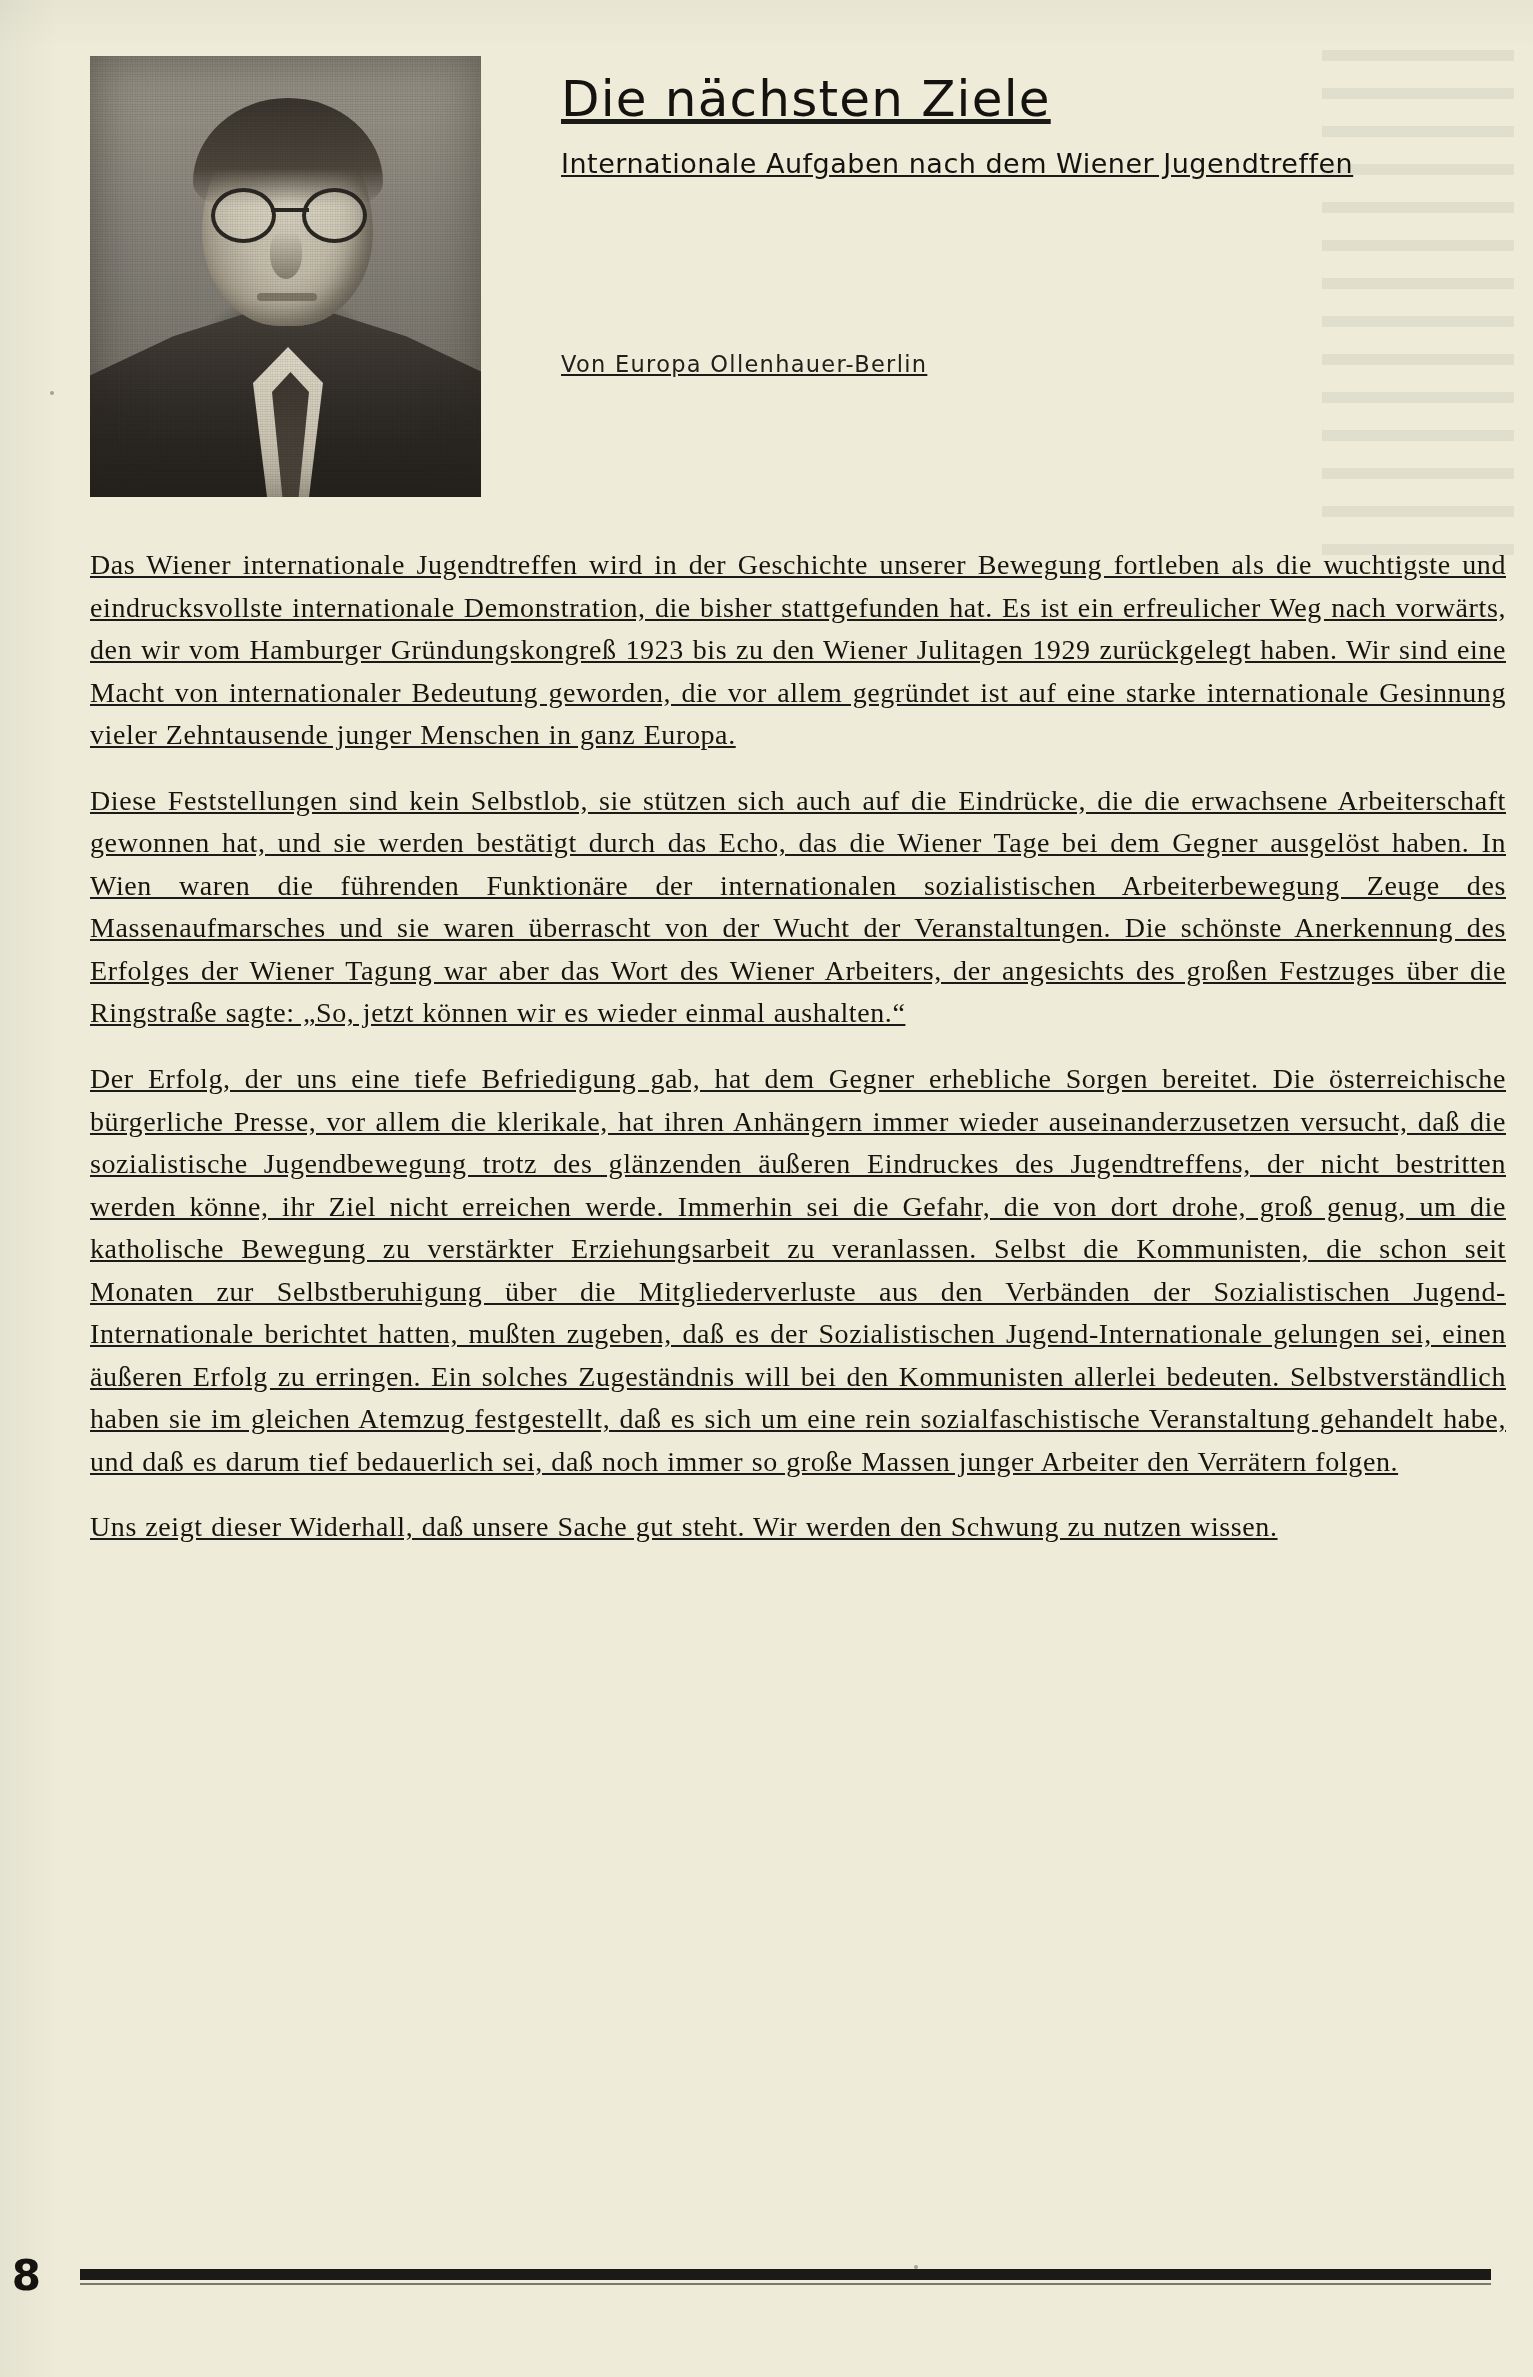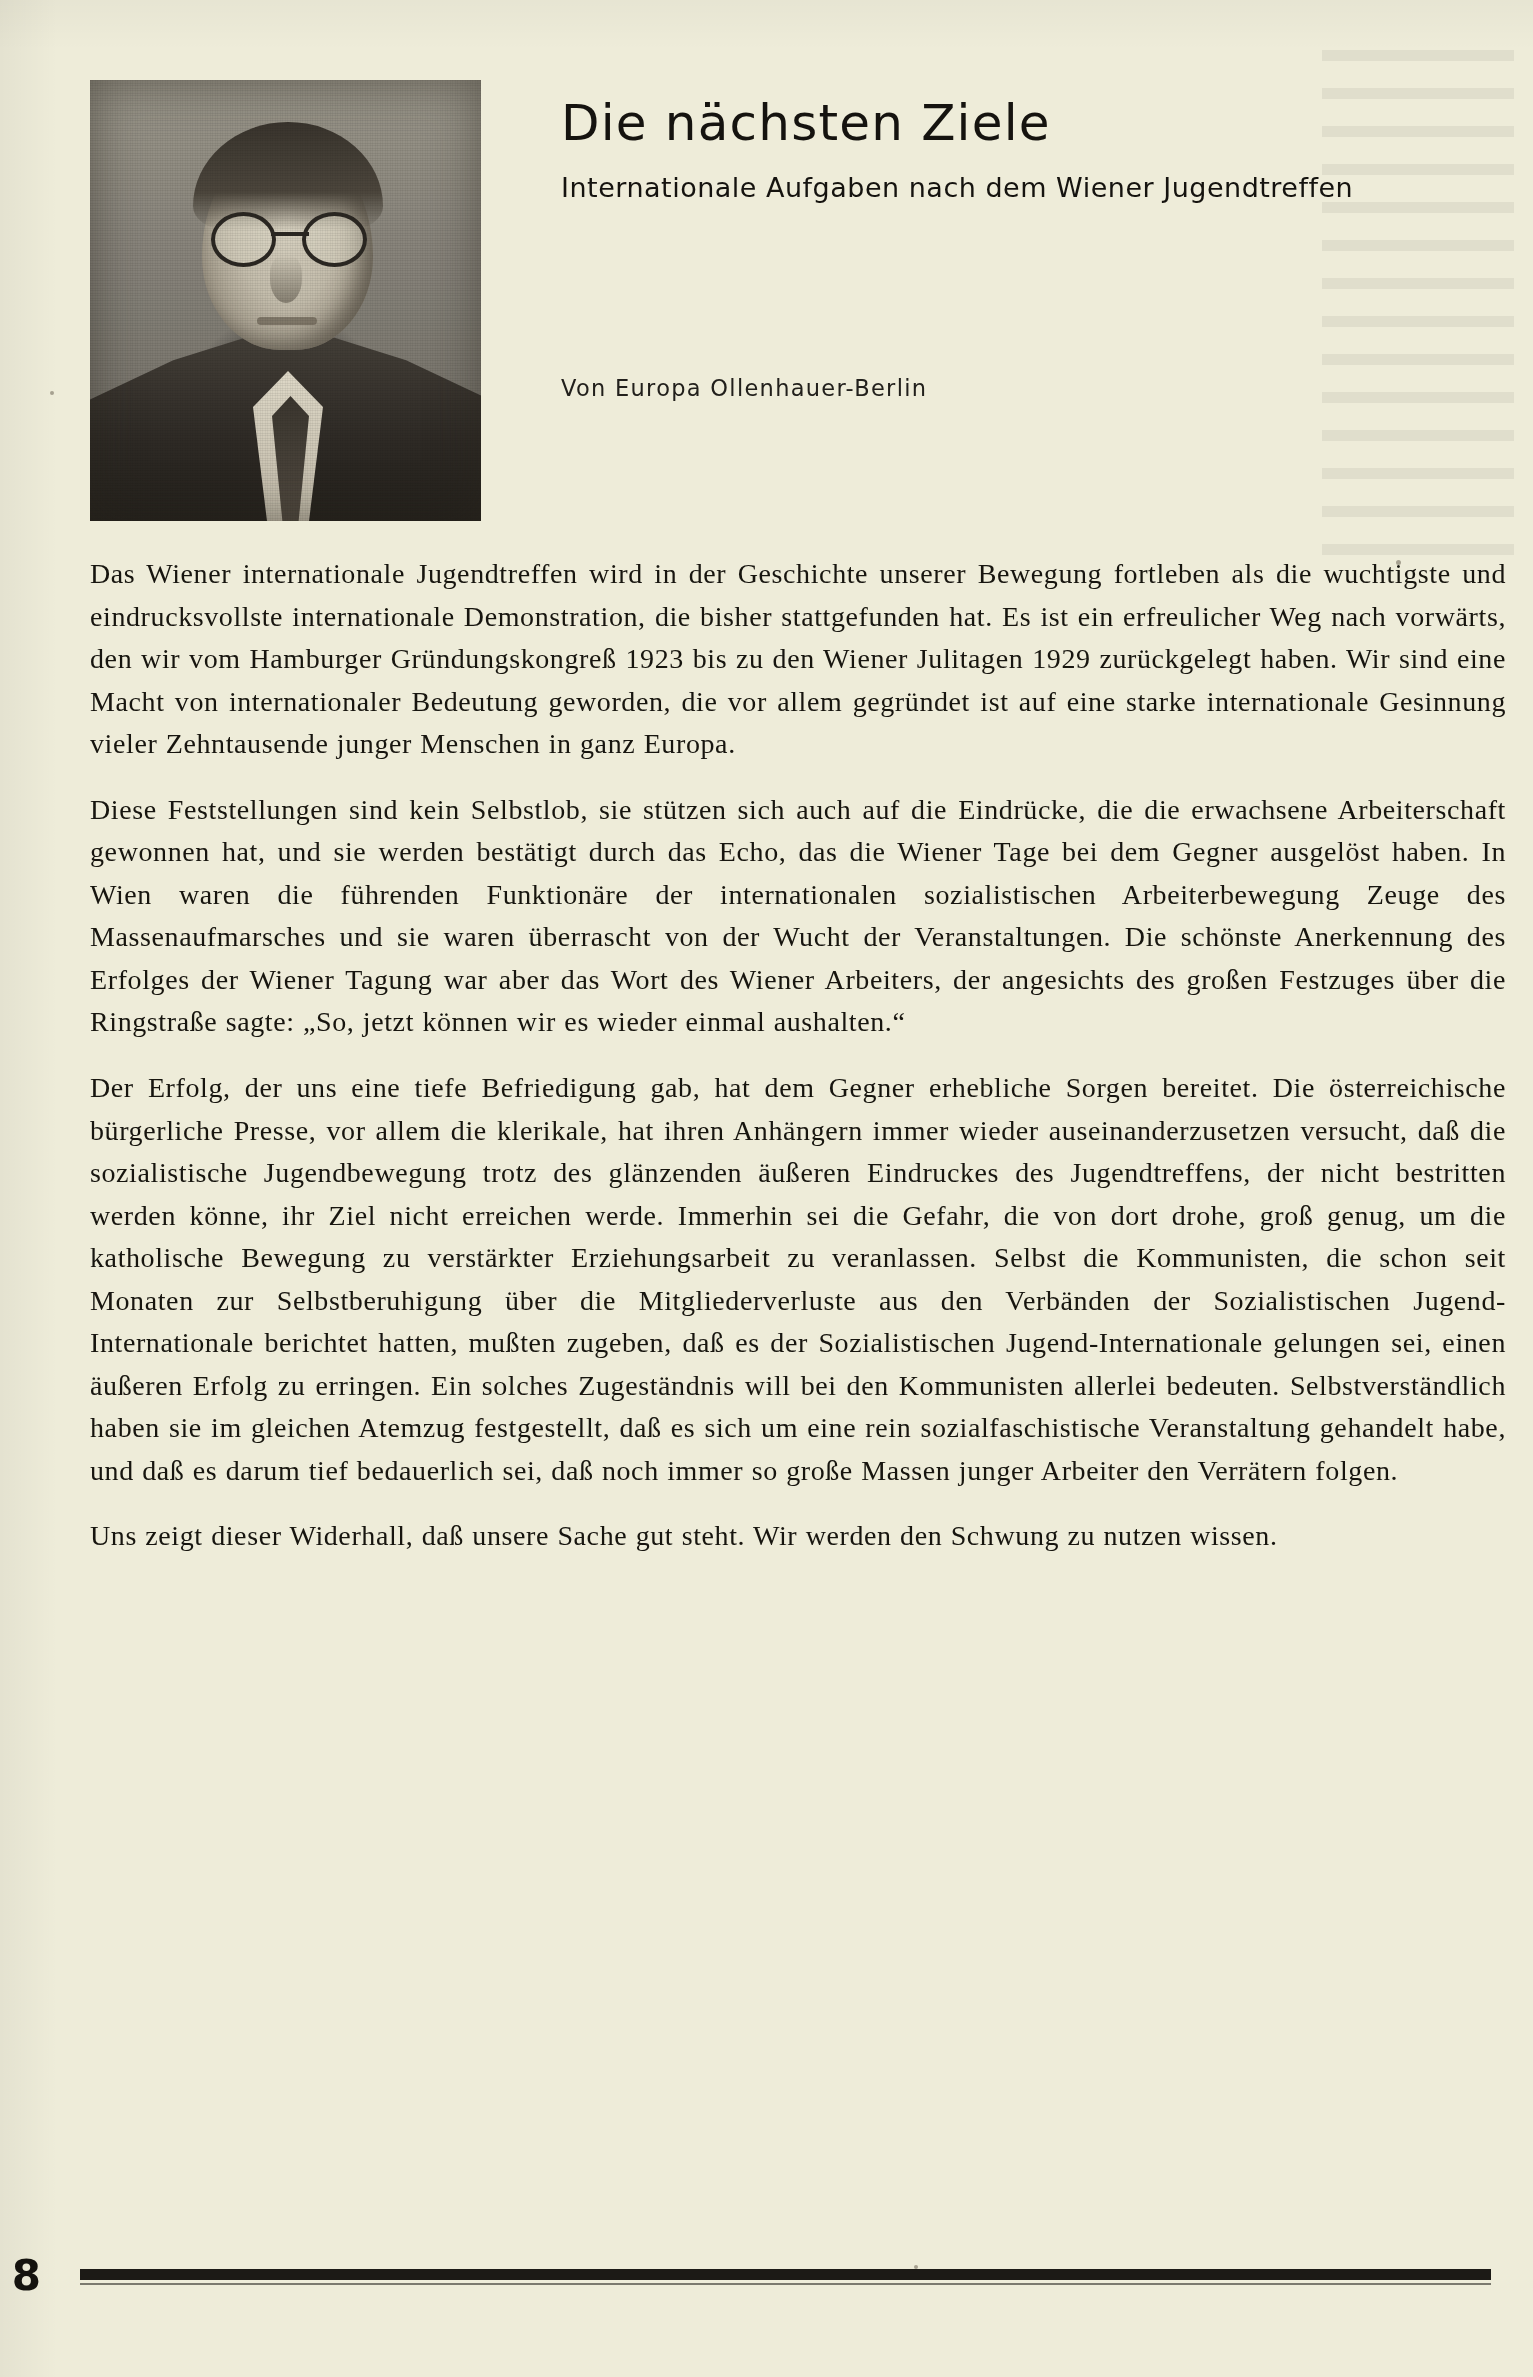--- a/index.html
+++ b/index.html
@@ -49,22 +49,23 @@
         rgba(0,0,0,0) 10.8px,
         rgba(0,0,0,0) 38px
       );
     filter: blur(0.5px);
     pointer-events: none;
   }
 
   .content {
     position: absolute;
     left: 90px;
-    top: 80px;
+    top: 56px;
     width: 1416px;
+    text-decoration: underline;
   }
 
   
   .header {
     display: flex;
     align-items: flex-start;
     gap: 0px;
   }
   .portrait {
     width: 391px;
@@ -195,21 +196,21 @@
     margin-top: 167px;
     font-family: "DejaVu Sans", sans-serif;
     font-size: 22.5px;
     letter-spacing: 1.3px;
     line-height: 1.45;
     color: #22201c;
   }
 
   
   .body {
-    margin-top: 32px;
+    margin-top: 47px;
   }
   .body p {
     margin: 0 0 23px 0;
     font-family: "Liberation Serif", serif;
     font-size: 28px;
     line-height: 1.52;
     text-align: justify;
     letter-spacing: 0.6px;
     word-spacing: 0.8px;
     color: #17150f;

